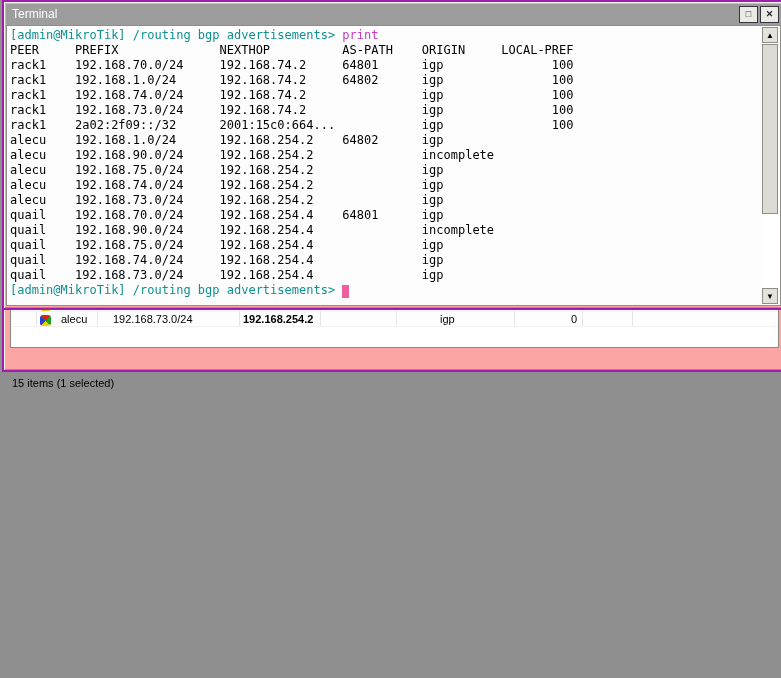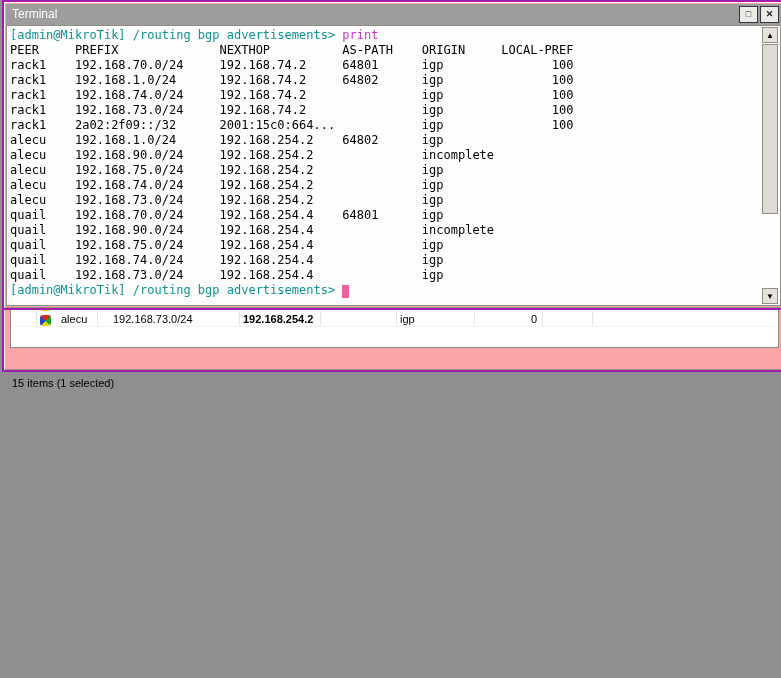--- a/index.html
+++ b/index.html
@@ -55,21 +55,21 @@
   .hbtn{width:17px;height:16px;background:#e6e3db;border-left:1px solid #b7b4ac;
         display:flex;align-items:center;justify-content:center;font-size:8px;color:#000;}
   .trow{display:flex;height:15px;font-size:11px;line-height:14px;box-sizing:border-box;
         border-bottom:1px solid #f2f2f2;background:#fff;}
   .cell{box-sizing:border-box;border-right:1px solid #e6e6e6;padding-left:3px;
         white-space:nowrap;overflow:hidden;}
   .cell.num{text-align:right;padding-right:5px;padding-left:0;}
   .cfill{flex:1;border-right:none;}
   .trow.selected{background:#a0bbe1;outline:1px dotted #3c3c3c;outline-offset:-1px;}
   .w0{width:26px;} .w1{width:61px;} .w2{width:130px;margin-left:12px;} .w3{width:81px;font-weight:bold;}
-  .w4{width:76px;} .w5{width:78px;} .w6{width:68px;} .w7{width:50px;}
+  .w4{width:76px;} .w5{width:78px;margin-left:40px;} .w6{width:68px;} .w7{width:50px;}
   .peer-cell{display:flex;align-items:flex-end;gap:10px;}
   .peer-icon{width:11px;height:11px;border-radius:3px;flex:0 0 auto;
              background:conic-gradient(from 45deg,#1ca11c 0 25%,#e6d400 25% 50%,#2742cc 50% 75%,#d42814 75%);}
   .statusbar{position:absolute;left:8px;top:348px;font-size:11px;color:#000;margin-top:27px;}
 
   
   .term-body{position:absolute;left:2px;top:23px;width:773px;height:279px;background:#fdfdfd;
              border:1px solid #8f8d86;}
   .term-lines{position:absolute;left:3px;top:2px;right:20px;bottom:2px;
               font-family:"DejaVu Sans Mono",monospace;font-size:12px;line-height:15px;

